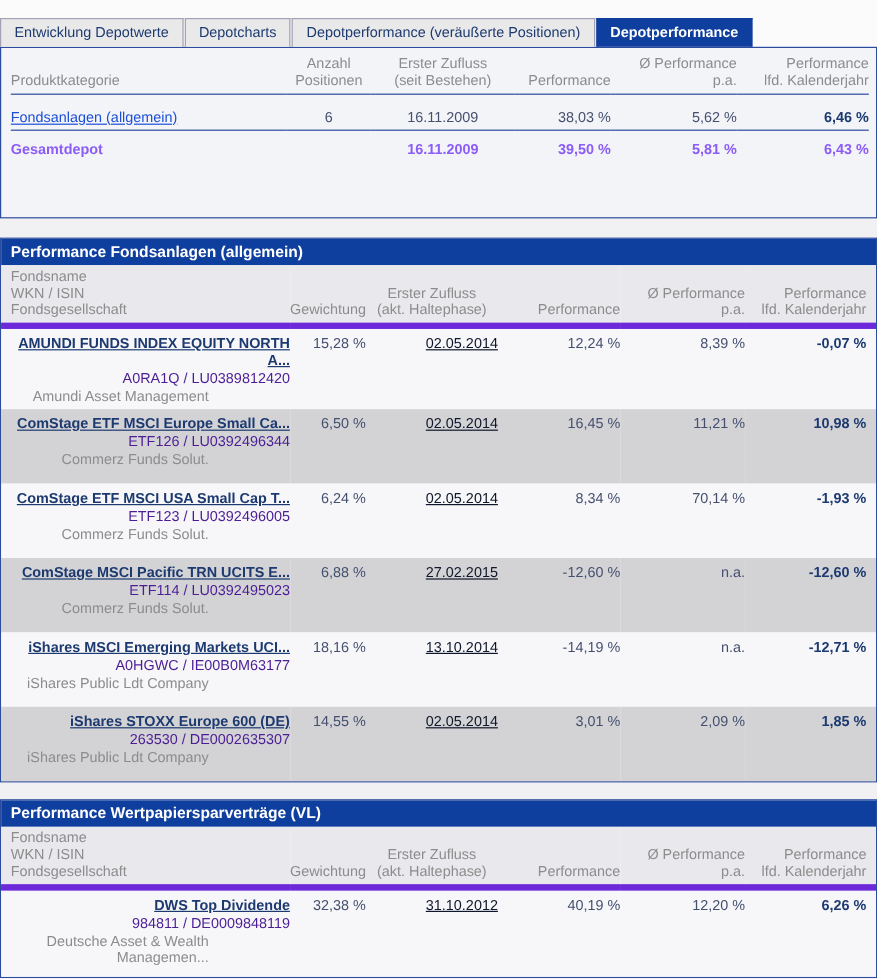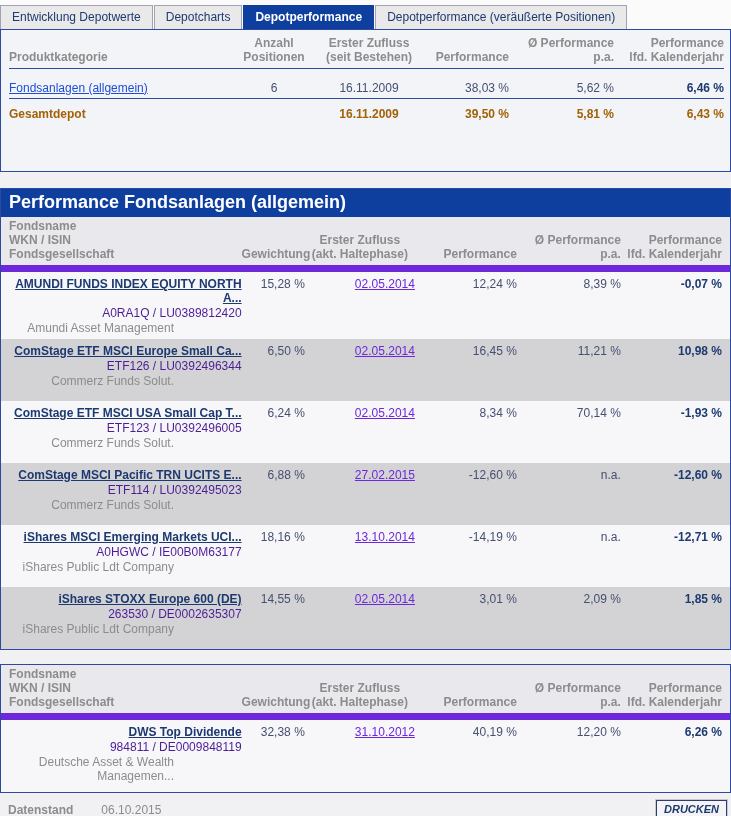--- a/index.html
+++ b/index.html
@@ -5,87 +5,87 @@
   * { box-sizing: border-box; }
   html,body { margin:0; padding:0; }
   body {
     width:731px; height:816px;
     background:#f1f1f3;
     font-family:"Liberation Sans", sans-serif;
     color:#45506f;
     overflow:hidden;
   }
   
-  .tabbar { display:flex; align-items:flex-end; height:29px; background:#fbfbfc; }
+  .tabbar { display:flex; align-items:flex-end; height:39px; background:#fbfbfc; }
   .tab {
     font-size:12px; color:#1d3a70; background:#e9e9ea;
     border:1px solid #a2a2b4; border-bottom:none;
     padding:4px 11px 5px; margin-right:1px; white-space:nowrap; cursor:pointer;
   }
   .tab.active {
     background:#0f3f9e; border-color:#0f3f9e; color:#ffffff; font-weight:bold;
   }
   
   .summary-box {
     border:1px solid #2c4a9e; background:#f3f4f8;
     height:143px; padding:4px 8px 6px;
   }
   .gap1 { height:16px; }
   .gap2 { height:14px; }
   .panel { border:1px solid #2c4a9e; background:#f7f7fa; }
   .panel-title {
-    background:#0f3f9e; color:#ffffff; font-weight:bold; font-size:18px;
+    background:#0f3f9e; color:#ffffff; font-weight:bold; font-size:13px;
     padding:3px 8px 4px;
   }
   
   table { border-collapse:collapse; width:100%; table-layout:fixed; font-size:12px; }
-  th { font-weight:bold; color:#8c8c8c; vertical-align:bottom; padding:2px 0 4px; }
+  th { font-weight:normal; color:#8c8c8c; vertical-align:bottom; padding:2px 0 4px; }
   td { vertical-align:top; }
   .al { text-align:left; }  .ar { text-align:right; }  .ac { text-align:center; }
   .navy-rule td, .navy-rule th { border-bottom:1px solid #2c4a9e; }
   a.cat-link { color:#1d4ed8; text-decoration:underline; cursor:pointer; }
   a.fund-link { color:#1d3a70; text-decoration:underline; font-weight:bold; cursor:pointer; }
-  a.date-link { color:#6d28d9; text-decoration:underline; cursor:pointer; }
+  a.date-link { color:#0f172a; text-decoration:underline; cursor:pointer; }
   .num { color:#45506f; }
   .bold-num { color:#1d3a70; font-weight:bold; }
   
   .summary-table td { padding:4px 0 3px; }
-  .summary-table .total-row td { padding:8px 0 6px; font-weight:bold; color:#a16207; }
+  .summary-table .total-row td { padding:8px 0 6px; font-weight:bold; color:#8b5cf6; }
   .summary-table .rule-top td { border-top:1px solid #2c4a9e; }
   
   .fund-table th { background:#e9e9ed; }
   .fund-table td { padding:5px 0 4px;text-align:right; }
   .fund-table tr.odd  td { background:#f7f7fa; }
   .fund-table tr.even td { background:#d3d3d6; }
   .fund-table td.name-cell { padding-left:8px; }
   .fund-table th.name-head { padding-left:8px; text-align:left; }
   .fund-table td.last, .fund-table th.last { padding-right:8px; }
   .name-box { min-height:53px; }
   .name-box.tall { min-height:63px; }
   .wkn-line { color:#4c1d95; margin-top:1px; }
   .company-line { color:#8c8c8c; margin-top:1px; max-width:165px; }
-  .hdr-rule { border-bottom:7px solid #6d28d9; }
+  .hdr-rule { border-bottom:5px solid #6d28d9; }
   
   .footer { display:flex; justify-content:space-between; align-items:center; padding:7px 4px 0 8px; }
   .datenstand { font-size:12px; color:#8c8c8c; }
   .datenstand .lbl { font-weight:bold; margin-right:28px; }
   .print-btn {
     font-size:11px; font-weight:bold; font-style:italic; color:#1d3a70;
     background:#f4f4f6; border:1px solid #2b3d71; box-shadow:0 0 0 1px #c9c9d2;
     padding:2px 7px 3px; cursor:pointer;
   }
 </style>
 </head>
 <body>
 
 <div class="tabbar">
   <div class="tab">Entwicklung Depotwerte</div>
   <div class="tab">Depotcharts</div>
+  <div class="tab">Depotperformance (veräußerte Positionen)</div>
   <div class="tab active">Depotperformance</div>
-  <div class="tab">Depotperformance (veräußerte Positionen)</div>
 </div>
 
 <div class="summary-box">
   <table class="summary-table">
     <colgroup>
       <col style="width:230px">
         <col style="width:70px">
         <col style="width:120px">
       <col style="width:80px">
         <col style="width:105px">
@@ -258,20 +258,21 @@
         <td class="ar num">2,09 %</td>
         <td class="ar last bold-num">1,85 %</td>
       </tr>
     </tbody>
   </table>
 </div>
 
 <div class="gap2"></div>
 
 <div class="panel">
+  <div class="panel-title">Performance Wertpapiersparverträge (VL)</div>
   <table class="fund-table">
     <colgroup>
       <col style="width:236px">
         <col style="width:62px">
         <col style="width:108px">
       <col style="width:100px">
         <col style="width:102px">
         <col style="width:107px">
     </colgroup>
     <thead>

